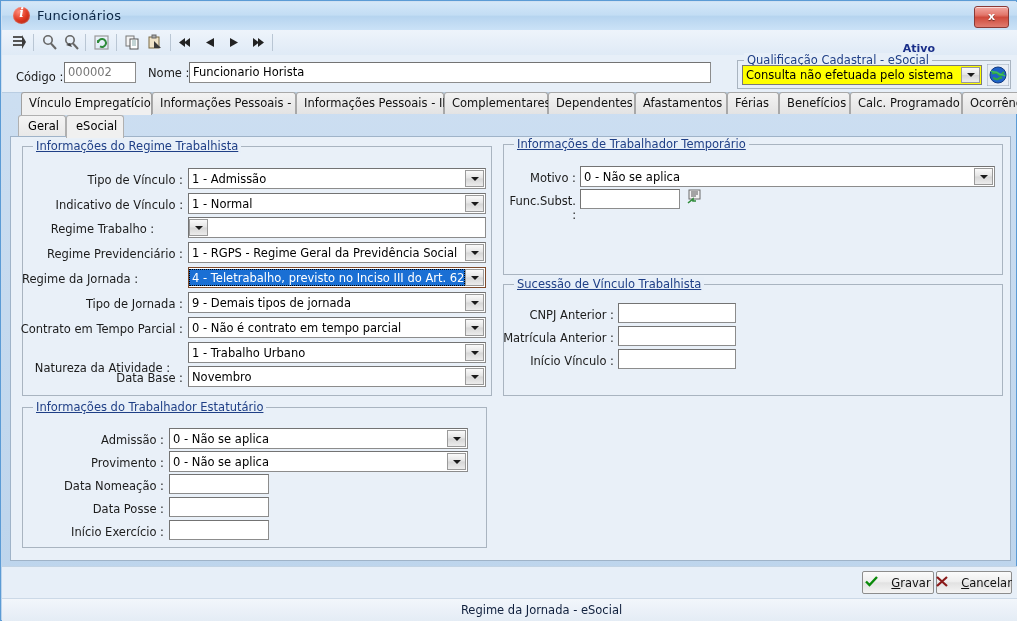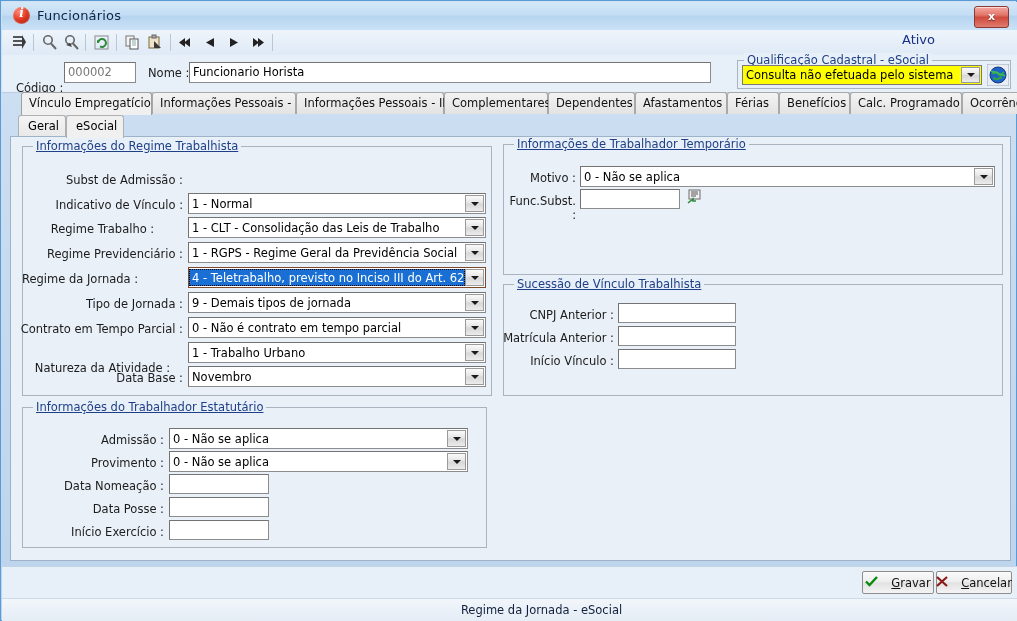--- a/index.html
+++ b/index.html
@@ -44,21 +44,21 @@
   }
   
   .toolbar{
     position:absolute;left:1px;top:29px;width:1015px;height:25px;
     background:linear-gradient(180deg,#eef4fb 0%,#dfeaf6 100%);
     border-bottom:1px solid #9cc2e0;
   }
   .tb-icon{position:absolute;top:3px;width:19px;height:19px;}
   .tb-sep{position:absolute;top:4px;width:1px;height:17px;background:#b9c6d4;}
   .ativo{
-    position:absolute;right:82px;top:2px;font-size:13px;font-weight:normal;color:#1a2f8a;
+    position:absolute;right:82px;top:12px;font-size:11px;font-weight:bold;color:#1a2f8a;
   }
   
   .hdr{
     position:absolute;left:1px;top:54px;width:1015px;height:37px;
     background:#e7eff8;border-bottom:1px solid #b9cde2;
   }
   .lbl{position:absolute;color:#1b1b1b;}
   .inp{
     position:absolute;box-sizing:border-box;background:#fff;
     border:1px solid #8c8c8c;border-top-color:#737373;border-left-color:#737373;
@@ -230,21 +230,21 @@
       <svg width="19" height="19" viewBox="0 0 19 19">
         <path d="M6 5v9l6-4.5z" fill="#222"></path>
           <path d="M11 5v9l6-4.5z" fill="#222"></path>
       </svg>
     </div>
     <div class="tb-sep" style="left:270px"></div>
     <div class="ativo">Ativo</div>
   </div>
 
   <div class="hdr">
-    <div class="lbl" style="left:14px;top:26px">Código :</div>
+    <div class="lbl" style="left:14px;top:15px">Código :</div>
     <div class="inp disabled" style="left:62px;top:7px;width:72px;height:21px">000002</div>
     <div class="lbl" style="left:146px;top:11px">Nome :</div>
     <div class="inp" style="left:187px;top:7px;width:522px;height:21px">Funcionario Horista</div>
 
     <div class="groupbox-frame" style="left:735px;top:5px;width:274px;height:29px"></div>
     <div class="groupbox-title" style="left:742px;top:-2px">Qualificação Cadastral - eSocial</div>
     <div class="combo yellow" style="left:740px;top:10px;width:240px;height:20px">
       <div class="cval">Consulta não efetuada pelo sistema</div>
       <div class="carrow"></div>
     </div>
@@ -274,31 +274,34 @@
   <div class="subtabstrip">
     <div class="subtab" style="left:0px;width:48px">Geral</div>
     <div class="subtab active" style="left:48px;width:58px">eSocial</div>
   </div>
 
   <div class="panel">
 
     <div class="groupbox-frame" style="left:11px;top:9px;width:470px;height:250px"></div>
     <div class="groupbox-title" style="left:22px;top:2px">Informações do Regime Trabalhista</div>
 
-    <div class="lbl" style="left:11px;top:36px;width:161px;text-align:right">Subst de Admissão :</div>
+    <div class="lbl" style="left:11px;top:36px;width:161px;text-align:right">Tipo de Vínculo :</div>
+    <div class="combo" style="left:177px;top:31px;width:298px;height:21px">
+      <div class="cval">1 - Admissão</div>
+      <div class="carrow"></div>
+    </div>
 
     <div class="lbl" style="left:11px;top:61px;width:161px;text-align:right">Indicativo de Vínculo :</div>
     <div class="combo" style="left:177px;top:56px;width:298px;height:21px">
       <div class="cval">1 - Normal</div>
       <div class="carrow"></div>
     </div>
 
     <div class="lbl" style="left:11px;top:85px;width:161px;text-align:center">Regime Trabalho :</div>
     <div class="combo" style="left:177px;top:80px;width:298px;height:21px">
-      <div class="cval">1 - CLT - Consolidação das Leis de Trabalho</div>
       <div class="carrow"></div>
     </div>
 
     <div class="lbl" style="left:11px;top:110px;width:161px;text-align:right">Regime Previdenciário :</div>
     <div class="combo" style="left:177px;top:105px;width:298px;height:21px">
       <div class="cval">1 - RGPS - Regime Geral da Previdência Social</div>
       <div class="carrow"></div>
     </div>
 
     <div class="lbl" style="left:11px;top:135px;width:161px;text-align:left">Regime da Jornada :</div>

